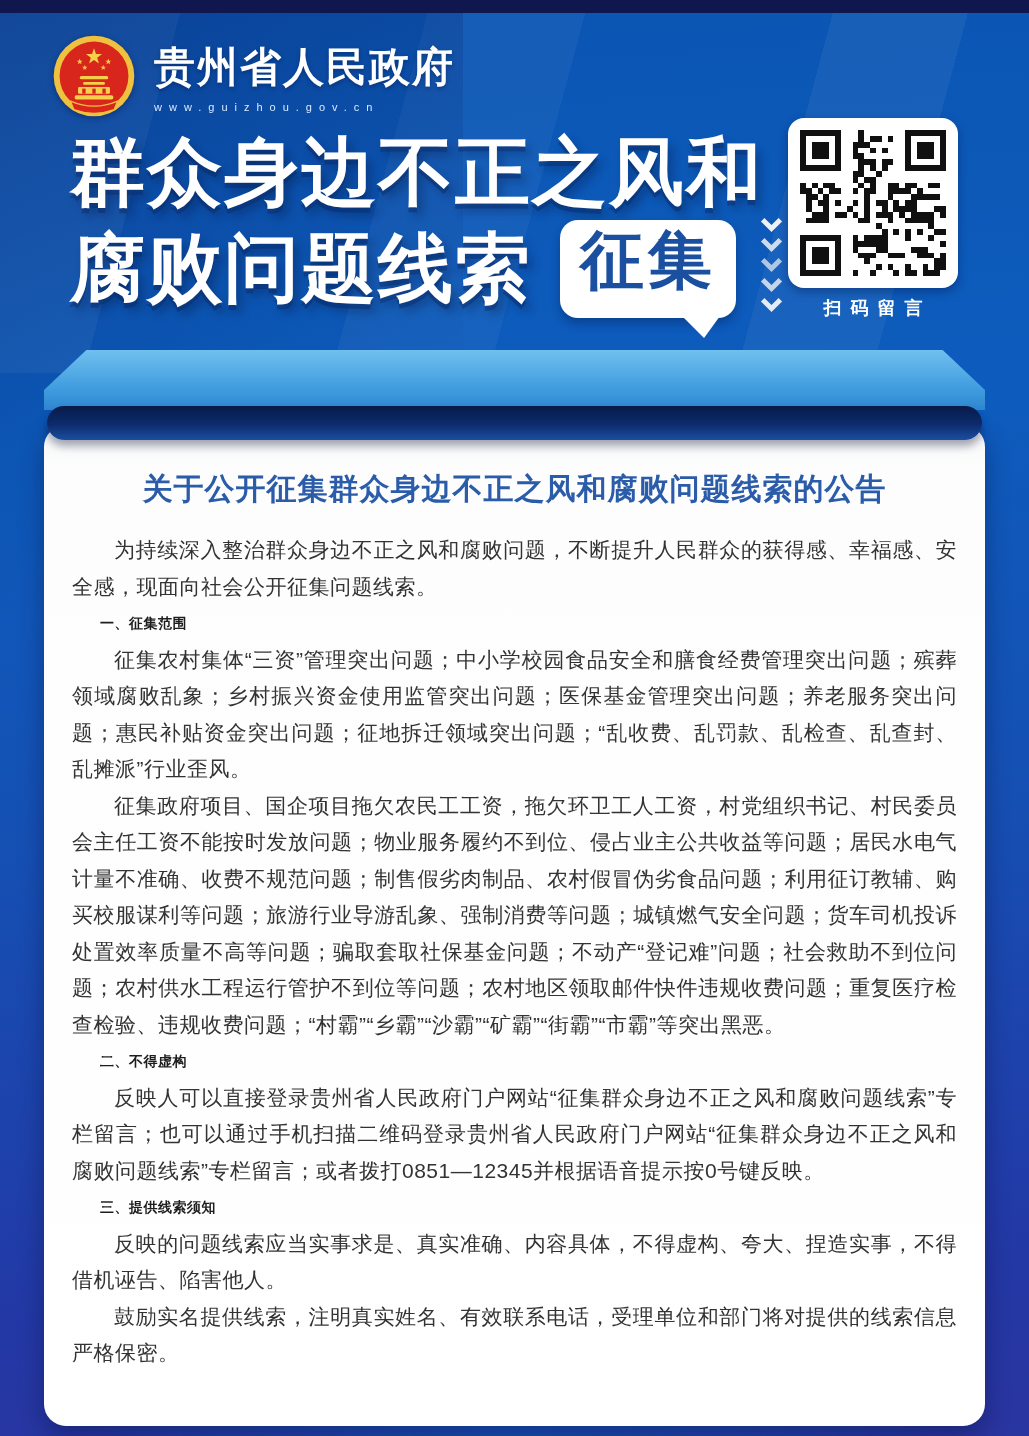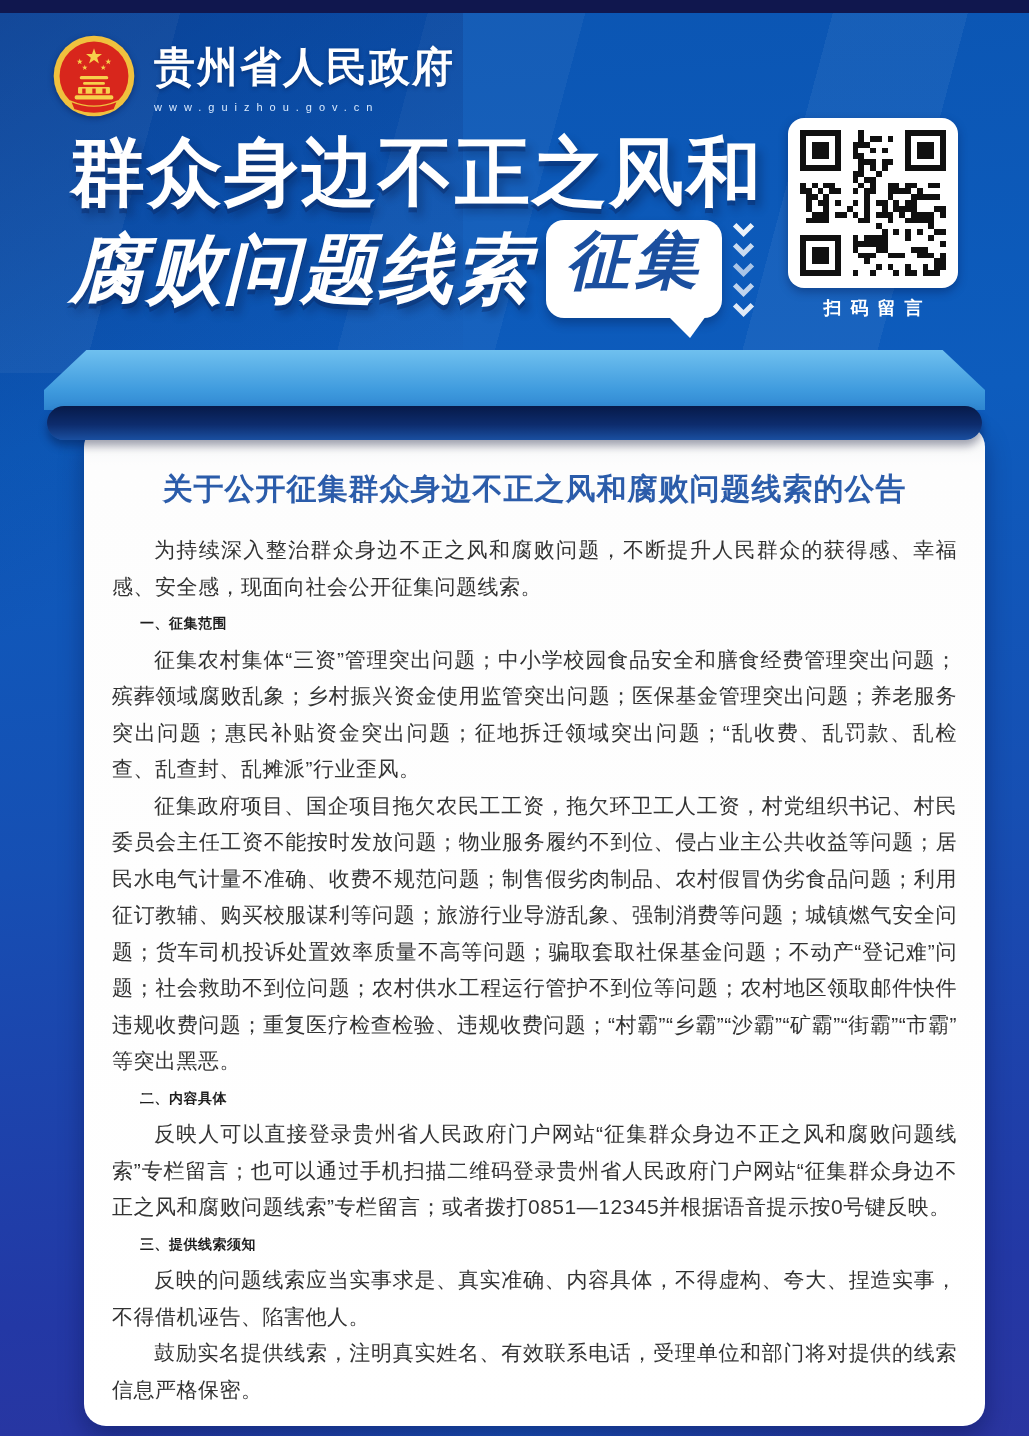--- a/index.html
+++ b/index.html
@@ -43,21 +43,21 @@
   .site-url {
     color:#d9eaff; font-size:11px; letter-spacing:7px; margin-top:6px; font-weight:400;
   }
 
   
   .banner { position:absolute; top:124px; left:70px; color:#fff; }
   .banner-line {
     font-size:75px; font-weight:900; letter-spacing:2px; line-height:96px; white-space:nowrap;
     text-shadow:0 5px 0 rgba(9,38,96,.4), 5px 8px 10px rgba(0,10,40,.3);
   }
-  .banner-row2 { display:flex; align-items:center; gap:14px;font-style:italic; }
+  .banner-row2 { display:flex; align-items:flex-start; gap:28px; }
   .badge-bubble {
     position:relative; background:#fff; border-radius:18px;
     padding:2px 20px 21px 20px; height:98px; display:flex; align-items:center;
     box-shadow:0 6px 10px rgba(0,15,60,.3);
   }
   .badge-bubble::after {
     content:""; position:absolute; right:16px; bottom:-20px; width:38px; height:22px;
     background:#fff; clip-path:polygon(0 0,100% 0,58% 100%);
   }
   .badge-text {
@@ -94,21 +94,20 @@
     position:relative; z-index:3; height:34px; margin:-4px auto 0; width:99.4%;
     border-radius:17px;
     background:linear-gradient(180deg,#071a49 0%,#0d2c6d 55%,#1a4fa0 100%);
     box-shadow:0 6px 9px rgba(0,5,40,.35);
   }
   .card {
     position:relative; z-index:2; margin-top:-15px; height:1001px;
     background:linear-gradient(180deg,#f2f4f6 0%,#fdfdfd 4%,#ffffff 100%);
     border-radius:22px; padding:44px 28px 40px; overflow:hidden;
     box-shadow:0 10px 24px rgba(0,10,50,.35);
-    margin-left:40px;
   }
   .card-title {
     text-align:center; color:#2b5caa; font-size:30px; font-weight:800;
     letter-spacing:1px; margin-bottom:22px;
   }
   .para {
     color:#333; font-size:21px; line-height:36.5px; text-align:justify;
     text-indent:2em; letter-spacing:.5px;
   }
   .sec-heading {
@@ -442,21 +441,21 @@
 
     <div class="card">
       <div class="card-title">关于公开征集群众身边不正之风和腐败问题线索的公告</div>
 
       <p class="para">为持续深入整治群众身边不正之风和腐败问题，不断提升人民群众的获得感、幸福感、安全感，现面向社会公开征集问题线索。</p>
 
       <div class="sec-heading">一、征集范围</div>
       <p class="para">征集农村集体“三资”管理突出问题；中小学校园食品安全和膳食经费管理突出问题；殡葬领域腐败乱象；乡村振兴资金使用监管突出问题；医保基金管理突出问题；养老服务突出问题；惠民补贴资金突出问题；征地拆迁领域突出问题；“乱收费、乱罚款、乱检查、乱查封、乱摊派”行业歪风。</p>
       <p class="para">征集政府项目、国企项目拖欠农民工工资，拖欠环卫工人工资，村党组织书记、村民委员会主任工资不能按时发放问题；物业服务履约不到位、侵占业主公共收益等问题；居民水电气计量不准确、收费不规范问题；制售假劣肉制品、农村假冒伪劣食品问题；利用征订教辅、购买校服谋利等问题；旅游行业导游乱象、强制消费等问题；城镇燃气安全问题；货车司机投诉处置效率质量不高等问题；骗取套取社保基金问题；不动产“登记难”问题；社会救助不到位问题；农村供水工程运行管护不到位等问题；农村地区领取邮件快件违规收费问题；重复医疗检查检验、违规收费问题；“村霸”“乡霸”“沙霸”“矿霸”“街霸”“市霸”等突出黑恶。</p>
 
-      <div class="sec-heading">二、内容具体</div>
+      <div class="sec-heading">二、不得虚构</div>
       <p class="para">反映人可以直接登录贵州省人民政府门户网站“征集群众身边不正之风和腐败问题线索”专栏留言；也可以通过手机扫描二维码登录贵州省人民政府门户网站“征集群众身边不正之风和腐败问题线索”专栏留言；或者拨打0851—12345并根据语音提示按0号键反映。</p>
 
       <div class="sec-heading">三、提供线索须知</div>
       <p class="para">反映的问题线索应当实事求是、真实准确、内容具体，不得虚构、夸大、捏造实事，不得借机诬告、陷害他人。</p>
       <p class="para">鼓励实名提供线索，注明真实姓名、有效联系电话，受理单位和部门将对提供的线索信息严格保密。</p>
 
     </div>
   </div>
 </div>
 

